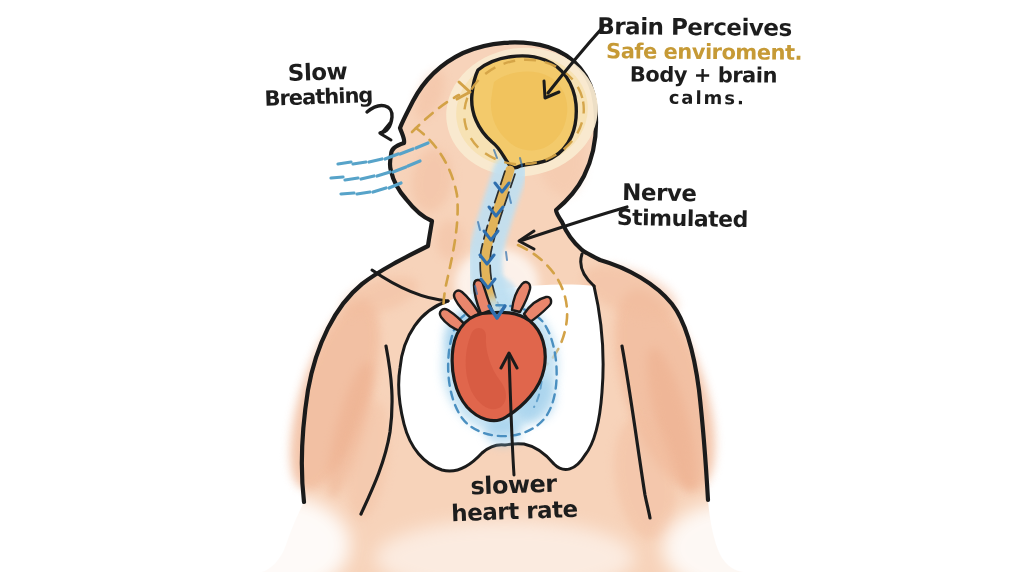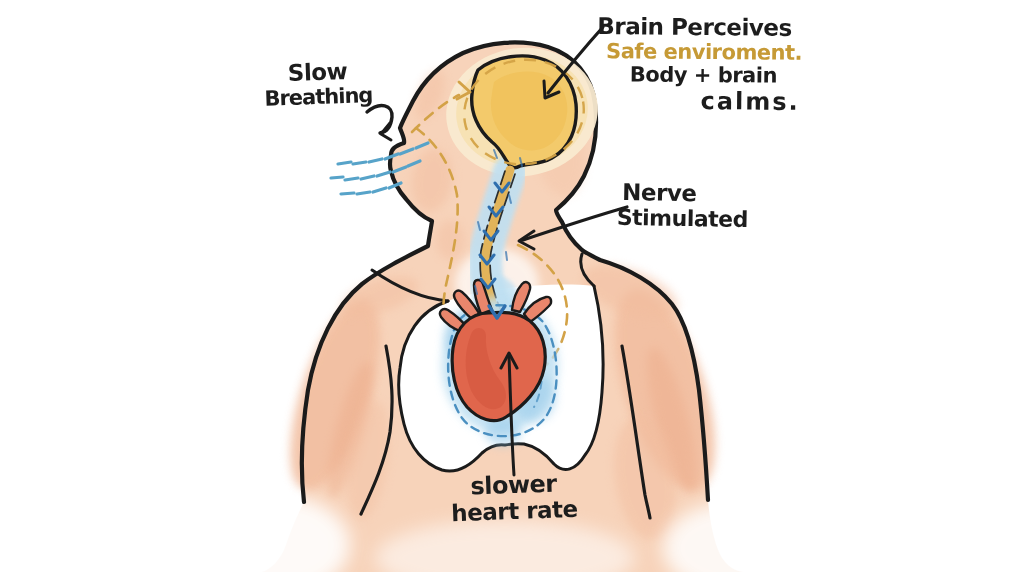--- a/index.html
+++ b/index.html
@@ -9,21 +9,21 @@
   .hand{position:absolute;color:var(--text-dark);font-weight:600;line-height:1.12;
         letter-spacing:-0.5px;white-space:nowrap;}
   .hand .ln{display:block;}
   #note-breathing{left:262px;top:60px;width:112px;text-align:center;transform:rotate(-2deg);}
   #note-breathing .l1{font-size:23px;}
   #note-breathing .l2{font-size:21px;letter-spacing:-1px;}
   #note-brain{left:597px;top:15px;transform:rotate(0.5deg);}
   #note-brain .l1{font-size:23px;}
   #note-brain .l2{font-size:21px;margin-left:9px;color:var(--text-gold);}
   #note-brain .l3{font-size:21px;margin-left:33px;}
-  #note-brain .l4{font-size:24px;margin-left:104px;letter-spacing:2px;}
+  #note-brain .l4{font-size:18px;margin-left:72px;letter-spacing:2px;}
   #note-nerve{left:617px;top:181px;transform:rotate(1deg);}
   #note-nerve .l1{font-size:23px;margin-left:5px;}
   #note-nerve .l2{font-size:22px;letter-spacing:-0.5px;}
   #note-heart{left:446px;top:472px;width:136px;text-align:center;transform:rotate(-2deg);}
   #note-heart .l1{font-size:24px;}
   #note-heart .l2{font-size:23px;letter-spacing:-0.5px;}
 </style>
 </head>
 <body>
 

